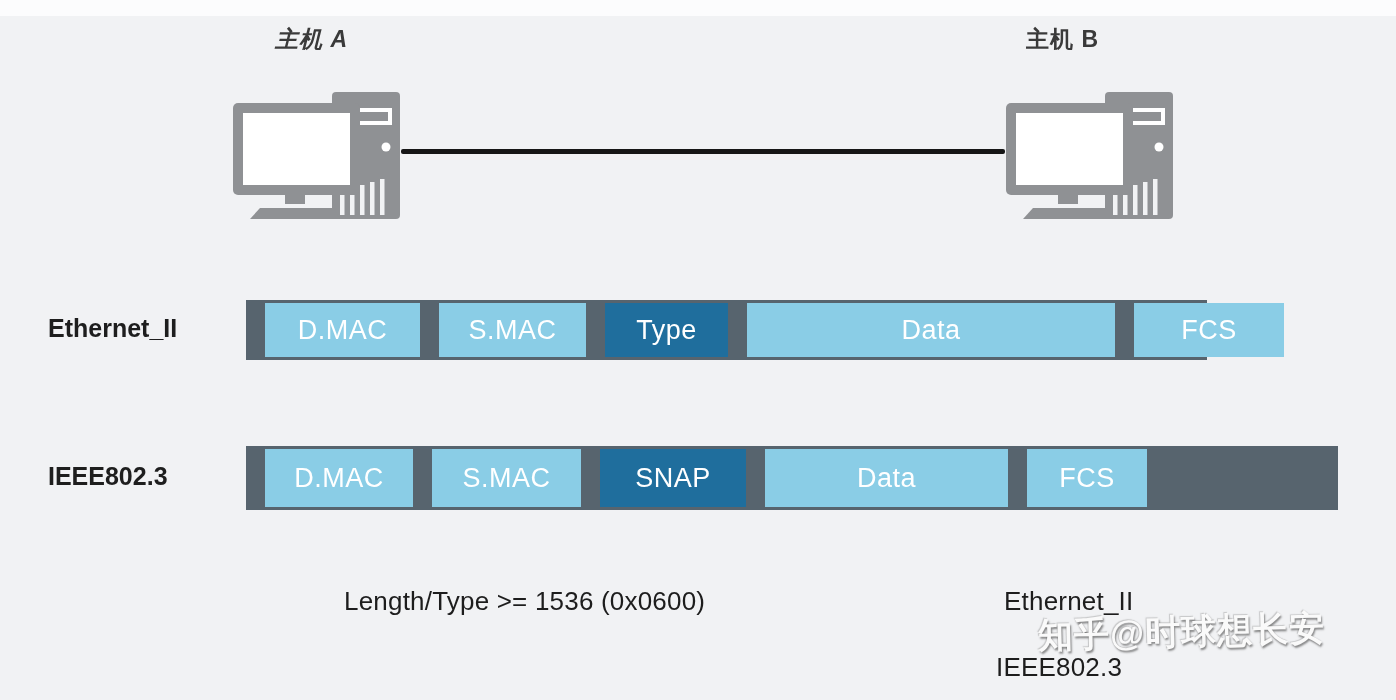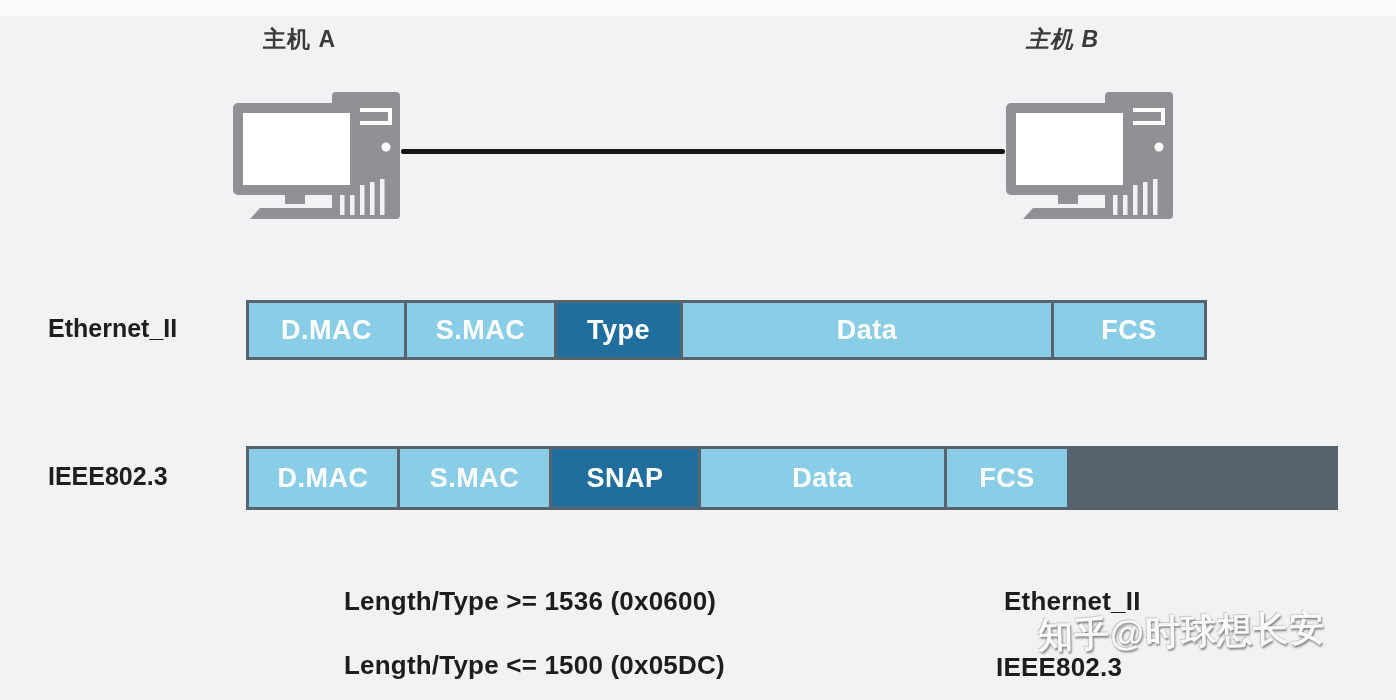--- a/index.html
+++ b/index.html
@@ -15,47 +15,48 @@
   body{font-family:"Liberation Sans", sans-serif;}
   .stage{
     position:relative;width:1396px;height:700px;background:var(--bg);
     overflow:hidden;
   }
   .top-strip{position:absolute;left:0;top:0;width:1396px;height:16px;background:#FCFCFD;}
   .host-label{
     position:absolute;top:24px;width:175px;text-align:center;
     font-size:23px;font-weight:600;color:#3A3A3A;letter-spacing:1px;
   }
-  .host-label.a{left:212px;}
-  .host-label.b{left:975px;font-style:italic;}
+  .host-label.a{left:224px;font-style:italic;}
+  .host-label.b{left:975px;}
   .pc{position:absolute;top:90px;width:173px;height:132px;}
   .pc.a{left:230px;}
   .pc.b{left:1003px;}
   .link-line{position:absolute;left:401px;top:149px;width:604px;height:5px;background:var(--line);border-radius:2px;}
   .frame-label{
     position:absolute;left:48px;font-size:25px;font-weight:700;color:var(--ink);
   }
   .frame-label.row1{top:314px;}
   .frame-label.row2{top:462px;}
   .fields{
     position:absolute;display:flex;box-sizing:border-box;
     border:3px solid var(--border);background:var(--border);
   }
   .fields.row1{left:246px;top:300px;width:961px;height:60px;}
   .fields.row2{left:246px;top:446px;width:1092px;height:64px;}
   .field{
     box-sizing:border-box;height:100%;display:flex;align-items:center;justify-content:center;
-    color:#FFFFFF;font-size:27px;font-weight:700;letter-spacing:0.5px;
+    color:#FFFFFF;font-size:27px;font-weight:400;letter-spacing:0.5px;
     border-right:3px solid var(--border);
+    margin-left:16px;
   }
   .field.last{border-right:none;}
   .field.light{background:var(--light);}
   .field.dark{background:var(--dark);text-align:right;}
   .note{
-    position:absolute;font-size:26px;font-weight:700;color:#1D1D1D;letter-spacing:0.2px;
+    position:absolute;font-size:26px;font-weight:400;color:#1D1D1D;letter-spacing:0.2px;
   }
   .rule1{left:344px;top:586px;}
   .rule2{left:344px;top:650px;}
   .std1{left:1004px;top:586px;}
   .std2{left:996px;top:652px;}
   .watermark{
     position:absolute;left:1038px;top:608px;width:340px;
     font-size:35px;font-weight:700;color:#FAFAFA;letter-spacing:1px;
     text-shadow:1px 2px 2px rgba(80,80,80,0.65), -1px -1px 1px rgba(120,120,120,0.35);
     transform:rotate(-1.5deg);white-space:nowrap;z-index:5;
@@ -117,18 +118,17 @@
   <div class="frame-label row2">IEEE802.3</div>
   <div class="fields row2">
       <div class="field light" style="flex: 0 0 151px;">D.MAC</div>
       <div class="field light" style="flex: 0 0 152px;">S.MAC</div>
       <div class="field dark" style="flex: 0 0 149px;">SNAP</div>
       <div class="field light" style="flex: 0 0 246px;">Data</div>
       <div class="field light last" style="flex: 0 0 120px;">FCS</div>
     </div>
 
   <div class="note rule1">Length/Type &gt;= 1536 (0x0600)</div>
-  <div class="note rule2">Length/Type &lt;= 1500 (0x05DC)</div>
   <div class="note std1">Ethernet_II</div>
   <div class="note std2">IEEE802.3</div>
 
   <div class="watermark">知乎@时球想长安</div>
 </div>
 
 </body></html>

